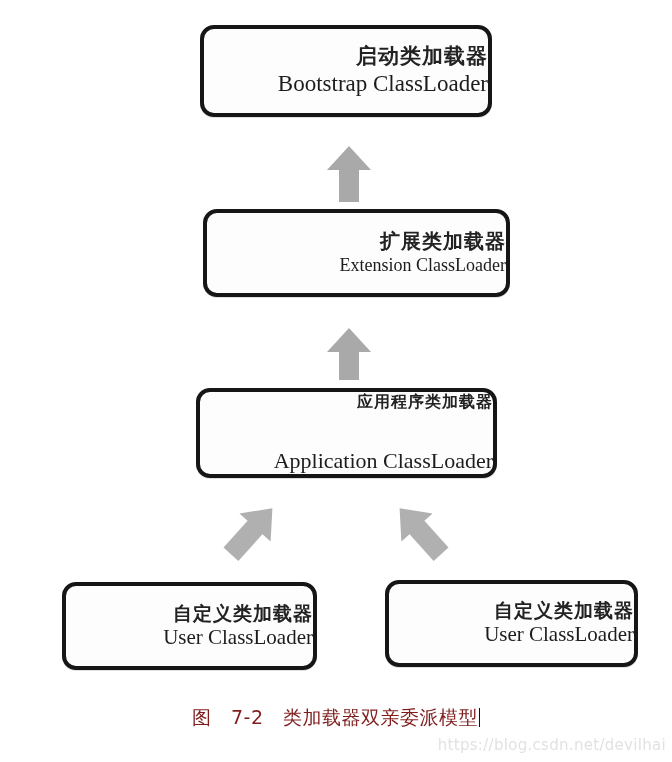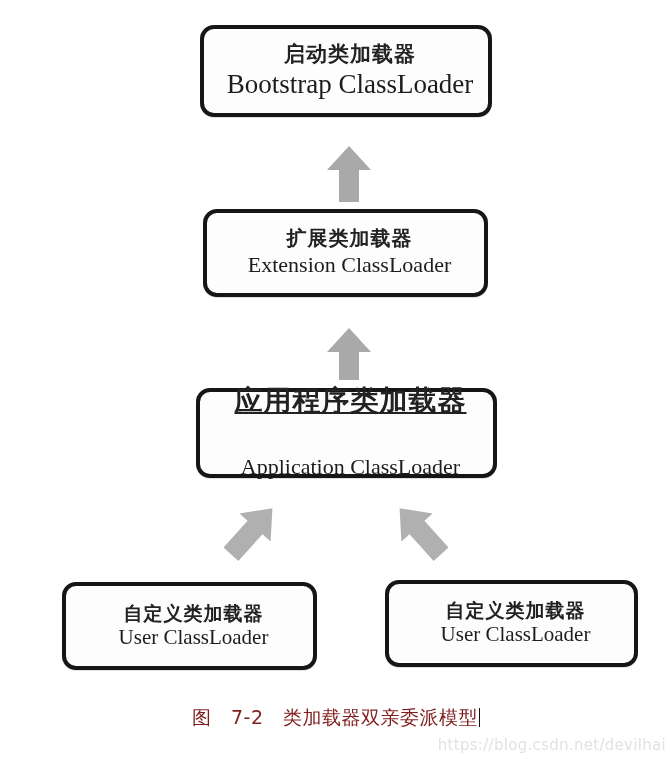--- a/index.html
+++ b/index.html
@@ -25,21 +25,21 @@
 
   
   .node {
     position: absolute;
     box-sizing: border-box;
     background: #fdfdfd;
     border: 4px solid #161616;
     border-radius: 14px;
     display: flex;
     flex-direction: column;
-    align-items: center;
+    align-items: flex-end;
     justify-content: center;
     text-align: center;
     color: #1a1a1a;
     box-shadow: 0 1px 0 rgba(0,0,0,0.12);
     padding-left: 8px;
   }
   .node .cn {
     font-family: "DejaVu Sans", "Liberation Sans", sans-serif;
     font-weight: 700;
     letter-spacing: 1px;
@@ -51,32 +51,32 @@
     line-height: 1.12;
     color: #1c1c1c;
     white-space: nowrap;
   }
 
   
   #node-bootstrap {
     left: 200px; top: 25px; width: 292px; height: 92px;
   }
   #node-bootstrap .cn { font-size: 21px; margin-bottom: 3px; }
-  #node-bootstrap .en { font-size: 27px; }
+  #node-bootstrap .en { font-size: 23px; }
 
   #node-extension {
-    left: 203px; top: 209px; width: 285px; height: 88px;
+    left: 203px; top: 209px; width: 307px; height: 88px;
   }
   #node-extension .cn { font-size: 20px; margin-bottom: 3px; }
-  #node-extension .en { font-size: 22px; }
+  #node-extension .en { font-size: 18px; }
 
   #node-application {
     left: 196px; top: 388px; width: 301px; height: 90px;
   }
-  #node-application .cn { font-size: 28px; margin-bottom: 15px; text-decoration: underline; }
+  #node-application .cn { font-size: 16px; margin-bottom: 15px; }
   #node-application .en { font-size: 22px; margin-top: 24px; }
 
   #node-user-left {
     left: 62px; top: 582px; width: 255px; height: 88px;
   }
   #node-user-left .cn { font-size: 19px; margin-bottom: 2px; }
   #node-user-left .en { font-size: 21px; }
 
   #node-user-right {
     left: 385px; top: 580px; width: 253px; height: 87px;

